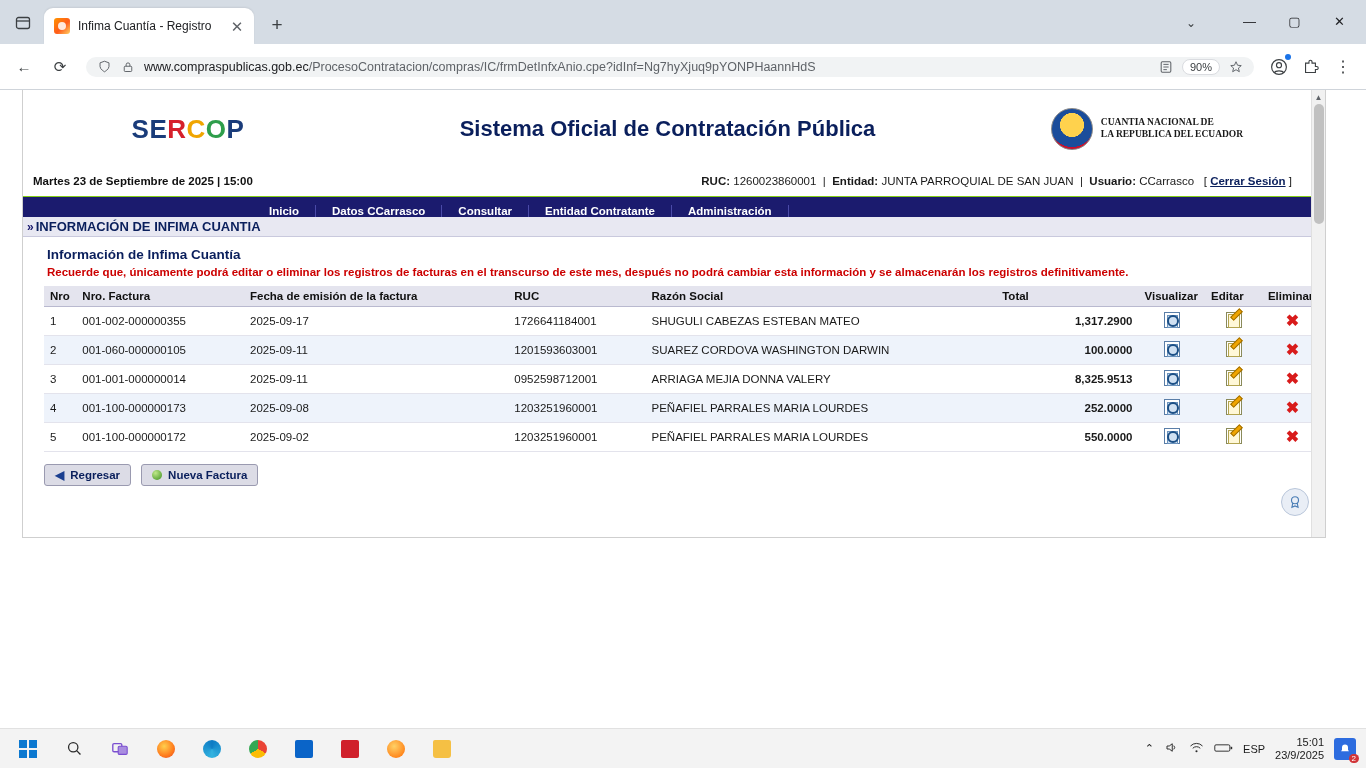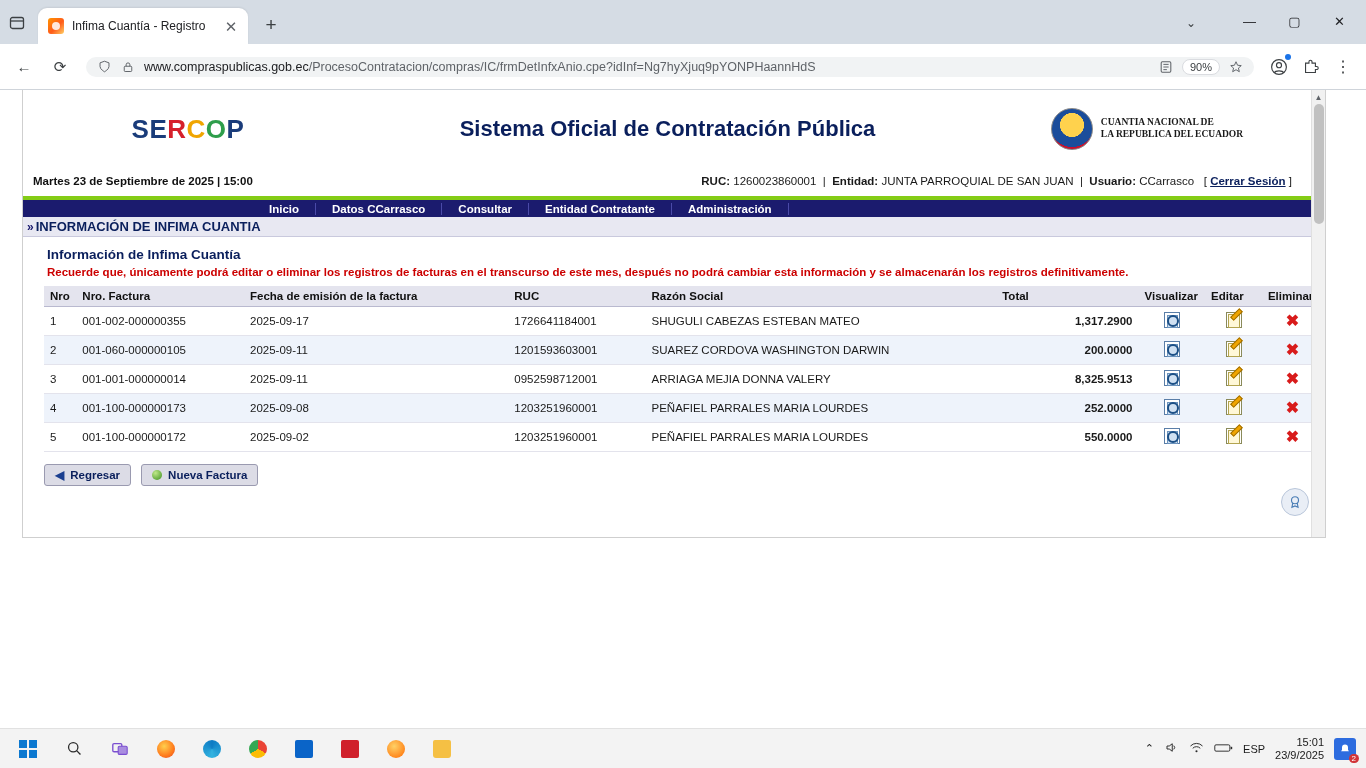--- a/index.html
+++ b/index.html
@@ -9,21 +9,21 @@
     overflow: hidden;
     font-family: "Liberation Sans", sans-serif;
     background: #ffffff;
   }
 
   
   .browser { width: 1366px; height: 768px; display: flex; flex-direction: column; background:#d5dce4; }
 
   .tabstrip {
     height: 44px; background: #d5dce4; display: flex; align-items: flex-end;
-    position: relative;
+    padding-left: 6px; position: relative;
   }
   .tab-side-btn {
     width: 34px; height: 34px; margin-bottom: 4px; display:flex; align-items:center; justify-content:center;
     color:#2b2b2b;
   }
   .tab {
     display: flex; align-items: center; gap: 8px;
     height: 36px; min-width: 210px; max-width: 230px;
     background: #ffffff; border-radius: 9px 9px 0 0;
     padding: 0 8px 0 10px; margin-left: 4px;
@@ -109,22 +109,22 @@
 
   .strip {
     height: 26px; display:flex; align-items:center; justify-content: space-between;
     padding: 0 20px 0 10px; font-size: 11.5px; color:#1a1a1a;
   }
   .strip .date { font-weight: bold; color:#111; }
   .strip .right b { font-weight: bold; }
   .strip .right a { color:#0a1f5c; font-weight: bold; text-decoration: underline; }
 
   .menubar {
-    background: #1b1b6e; height: 21px; display:flex; align-items:center;
-    margin: 2px 0 0 0; border-top:4px solid #84cc16;
+    background: #1b1b6e; height: 21px; display:flex; align-items:flex-end;
+    margin: 2px 0 0 0; border-top:1px solid #84cc16;
   }
   .menubar .spacer { width: 230px; }
   .menubar .mi {
     color: #ffffff; font-size: 11.5px; font-weight: bold; padding: 0 16px;
     display:flex; align-items:center; border-right: 1px solid #4a4aa8;
     white-space: nowrap;
   }
   .menubar .mi:first-of-type { border-left: 1px solid #4a4aa8; }
 
   .breadcrumb {
@@ -357,21 +357,21 @@
                 <td class="ctr"><span class="ico-view"></span></td>
                 <td class="ctr"><span class="ico-edit"></span></td>
                 <td class="ctr"><span class="ico-del">✖</span></td>
               </tr>
               <tr class="alt">
                 <td>2</td>
                 <td>001-060-000000105</td>
                 <td>2025-09-11</td>
                 <td>1201593603001</td>
                 <td>SUAREZ CORDOVA WASHINGTON DARWIN</td>
-                <td class="num">200.0000</td>
+                <td class="num">100.0000</td>
                 <td class="ctr"><span class="ico-view"></span></td>
                 <td class="ctr"><span class="ico-edit"></span></td>
                 <td class="ctr"><span class="ico-del">✖</span></td>
               </tr>
               <tr>
                 <td>3</td>
                 <td>001-001-000000014</td>
                 <td>2025-09-11</td>
                 <td>0952598712001</td>
                 <td>ARRIAGA MEJIA DONNA VALERY</td>

